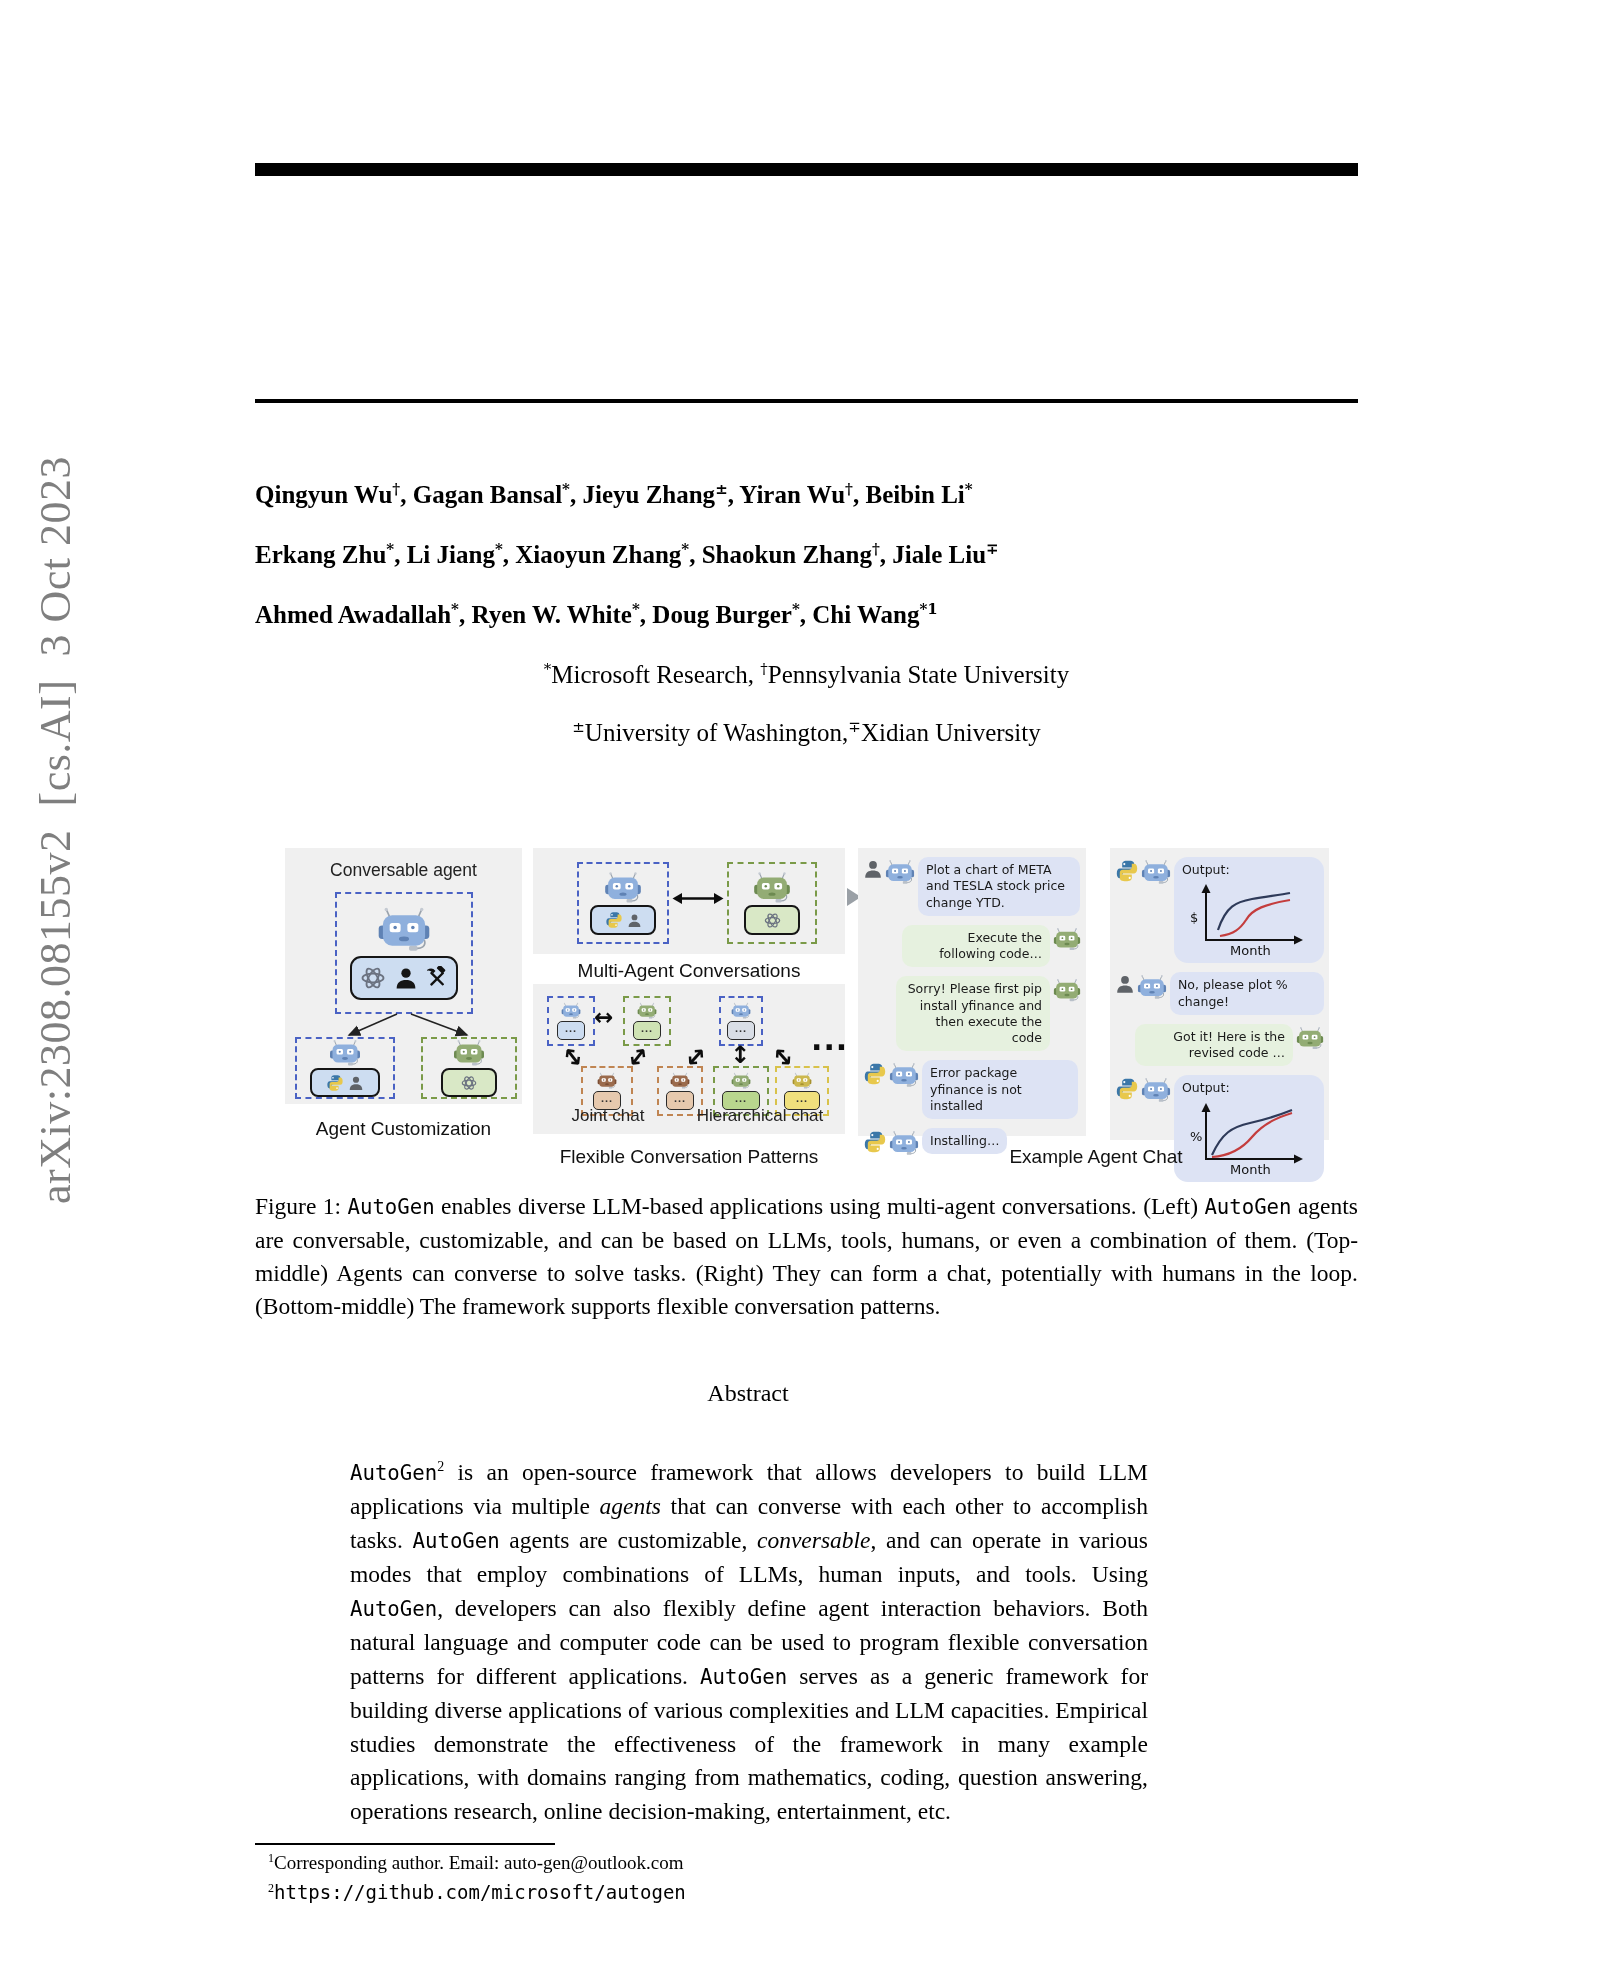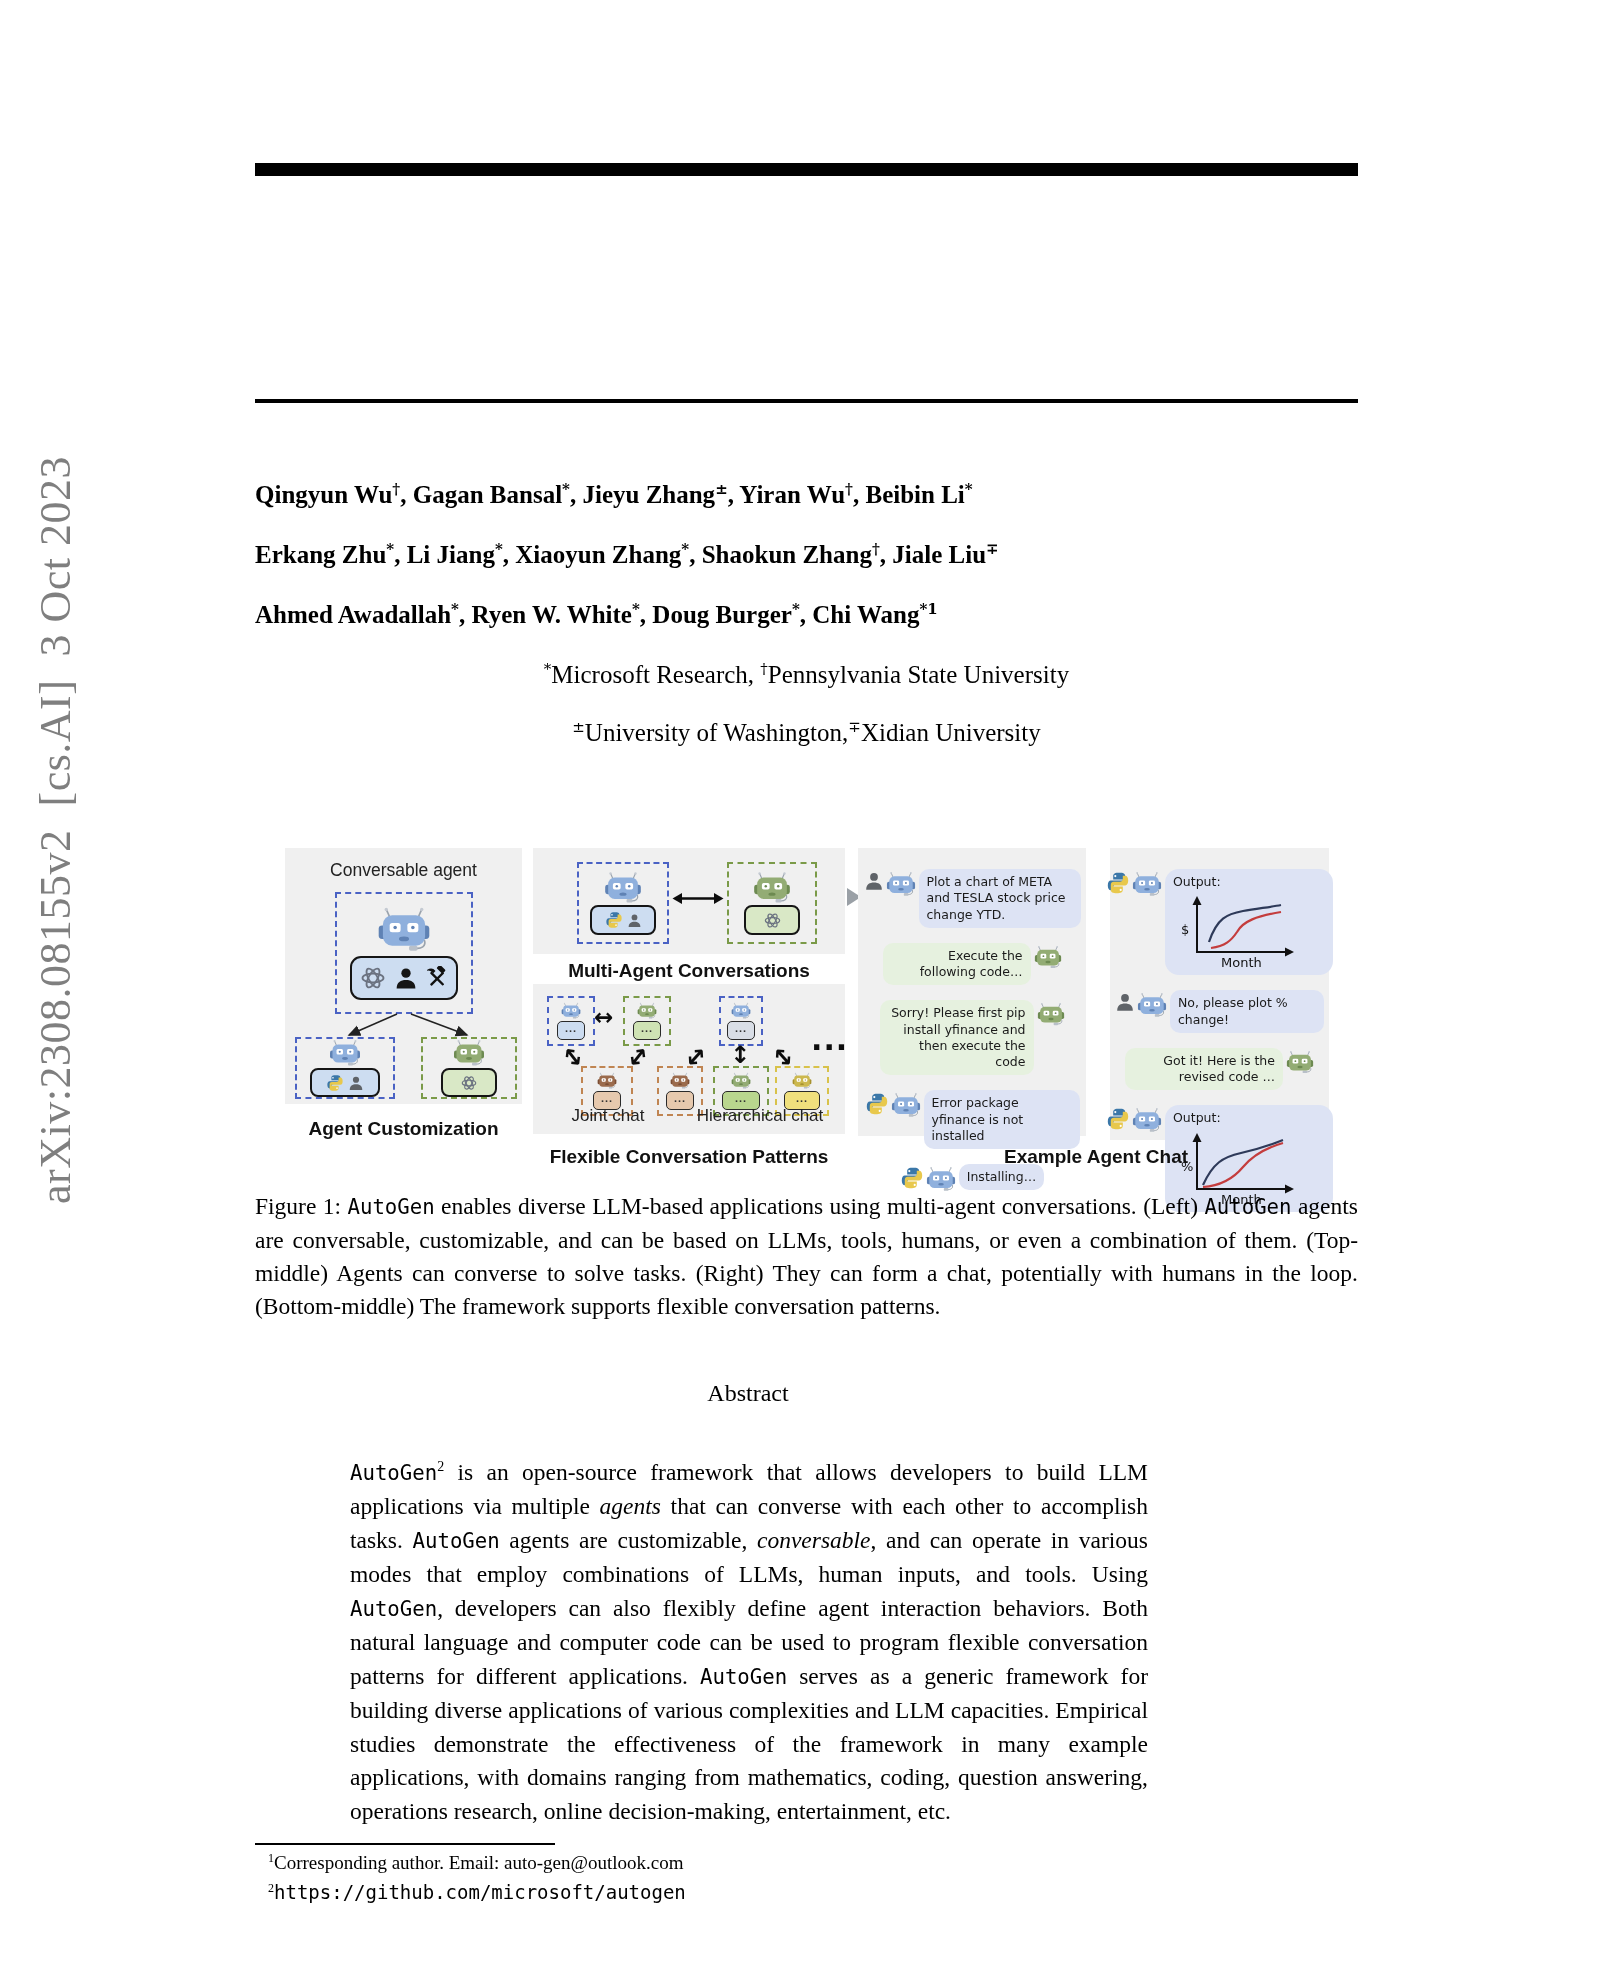--- a/index.html
+++ b/index.html
@@ -23,21 +23,21 @@
   .authline{position:absolute;left:255px;width:1103px;text-align:left;
             font-size:25px;font-weight:bold;color:#000;}
   .authline sup, .affline sup{font-size:15px;font-family:"DejaVu Serif",serif;font-weight:normal;}
   .authline sup{font-weight:bold;}
   .affline{position:absolute;left:255px;width:1103px;text-align:center;font-size:25px;color:#000;}
 
   
   .figure{position:absolute;left:255px;top:846px;width:1105px;height:322px;
           font-family:"Liberation Sans","DejaVu Sans",sans-serif;color:#1a1a1a;}
   .panel{position:absolute;background:#f0f0f0;}
-  .flabel{position:absolute;text-align:center;font-weight:bold;font-size:19px;color:#111;}
+  .flabel{position:absolute;text-align:center;font-weight:normal;font-size:19px;color:#111;}
   .slabel{position:absolute;text-align:center;font-size:17px;color:#222;}
 
   .dashed{position:absolute;border:2px dashed #4a62c4;display:flex;flex-direction:column;
           align-items:center;justify-content:center;gap:4px;}
   .dashed.green{border-color:#7a9a48;}
 
   .bot{display:inline-block;line-height:0;}
   .bot svg{width:100%;height:auto;display:block;}
   .bot-blue{--bh:#8fb0dd;--bd:#5f82b4;}
   .bot-green{--bh:#93ac74;--bd:#6d8a51;}
@@ -58,21 +58,21 @@
            align-items:center;justify-content:center;gap:2px;background:transparent;}
   .minichip{border:1.5px solid #2a2a2a;border-radius:5px;font-size:11px;font-weight:bold;
             color:#333;line-height:9px;padding:2px 7px 6px 7px;letter-spacing:1px;}
 
   .arr{position:absolute;font-family:"DejaVu Sans",sans-serif;font-weight:bold;color:#0d0d0d;}
 
   .grayarrow{position:absolute;width:0;height:0;border-left:14px solid #9aa0a6;
              border-top:9px solid transparent;border-bottom:9px solid transparent;}
 
   
-  .chat{display:flex;flex-direction:column;gap:15px;padding:21px 5px;box-sizing:border-box;align-items:center;}
+  .chat{display:flex;flex-direction:column;gap:9px;padding:9px 5px;box-sizing:border-box;}
   .crow{display:flex;align-items:flex-start;gap:3px;}
   .crow.right{justify-content:flex-end;}
   .avs{display:flex;align-items:flex-start;gap:2px;flex:0 0 auto;padding-top:2px;}
   .bub{border-radius:10px;padding:5px 8px;font-size:12.5px;line-height:1.3;
        font-family:"DejaVu Sans",sans-serif;color:#1a1a1a;}
   .bub-blue{background:#dde3f4;}
   .bub-green{background:#e6f1df;text-align:right;}
   .bub-out{border-radius:14px;}
   .mini-chart{display:block;margin-top:2px;}
   .mini-chart text{font-family:"DejaVu Sans",sans-serif;font-size:13px;fill:#111;}

